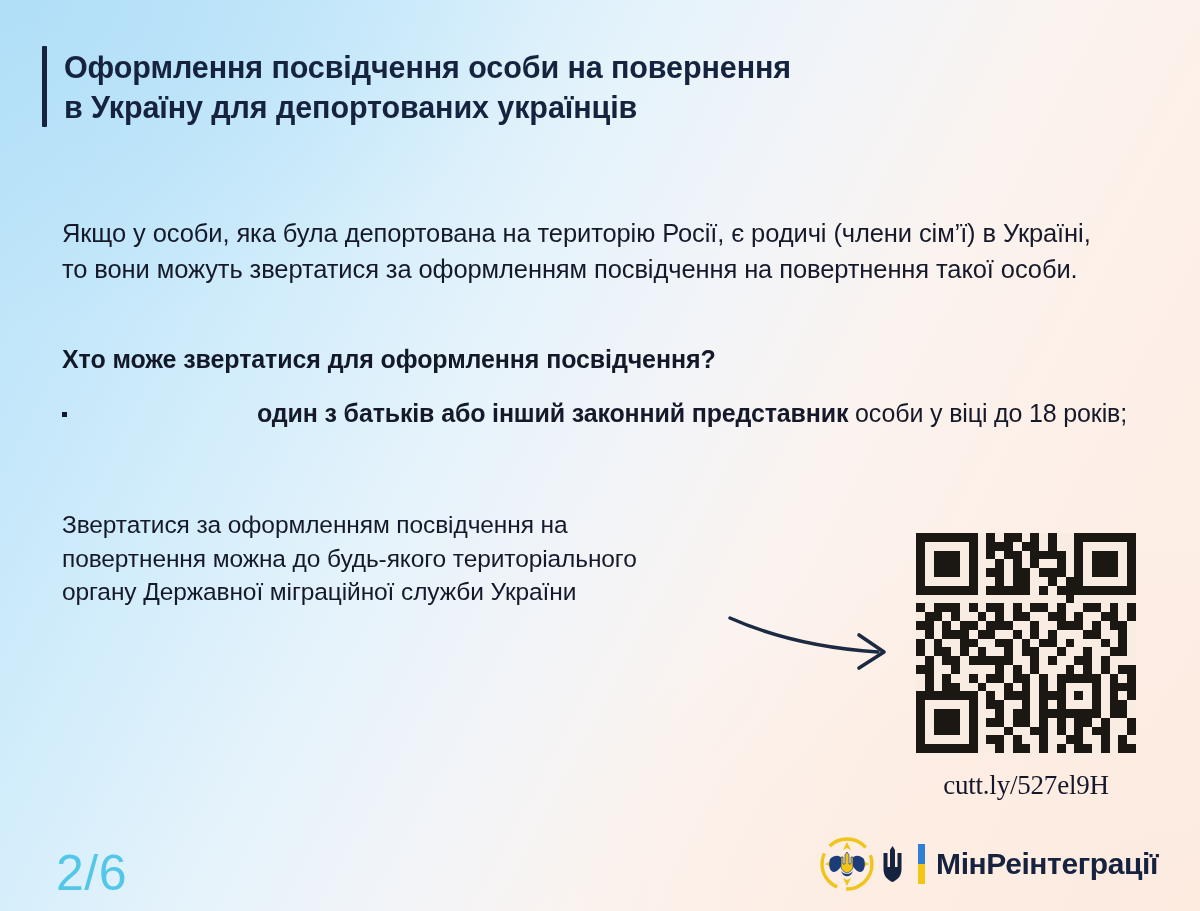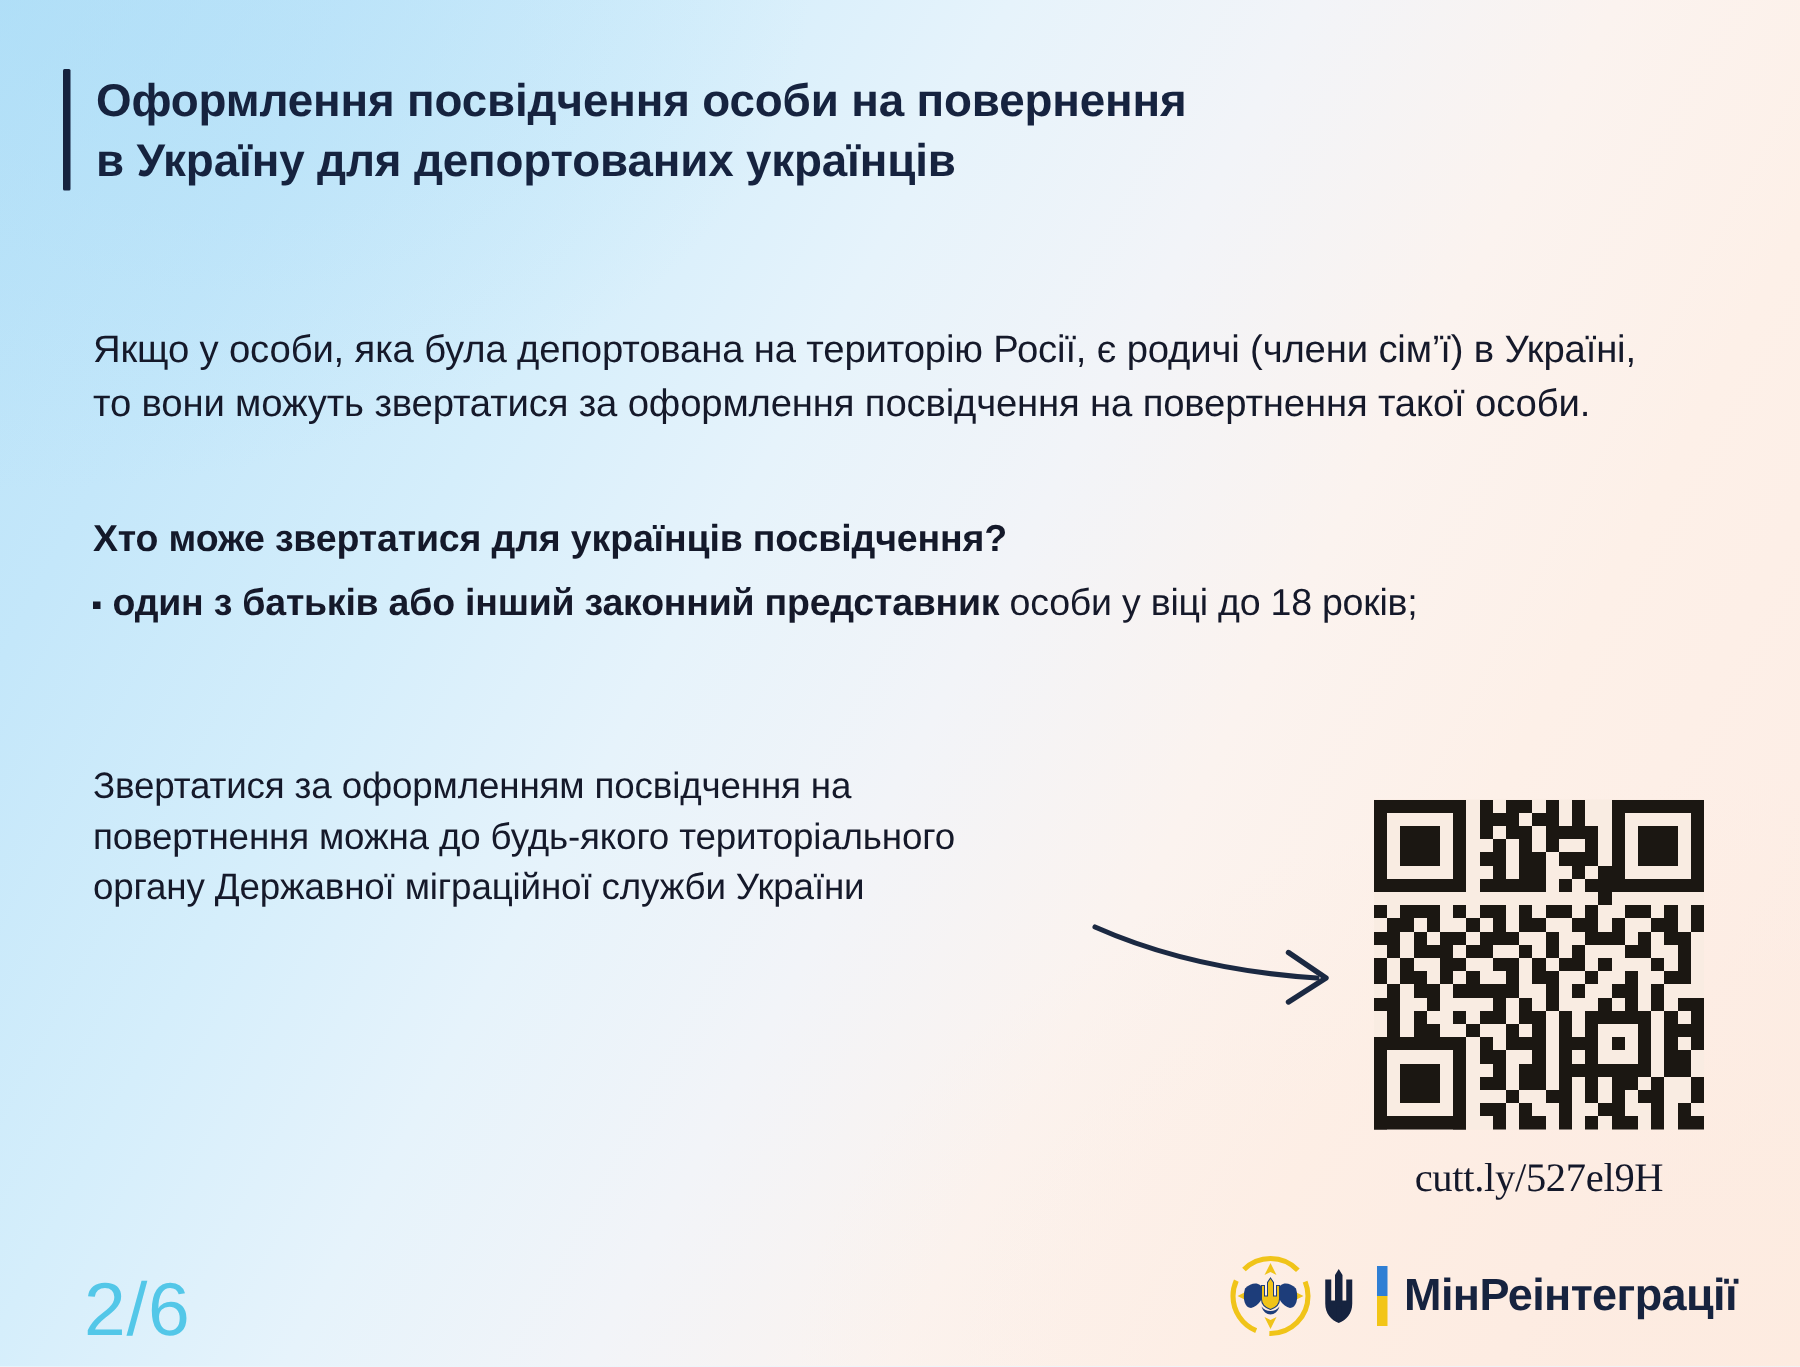--- a/index.html
+++ b/index.html
@@ -93,23 +93,24 @@
     color: #14192a;
     font-weight: 700;
     font-size: 25px;
     line-height: 33px;
     letter-spacing: -0.1px;
   }
 
   .bullets {
     position: absolute;
     left: 62px;
-    top: 373px;
+    top: 384px;
     width: 1065px;
     list-style: none;
+    text-align: right;
   }
   .bullet {
     position: relative;
     padding-left: 13px;
     color: #15192a;
     font-size: 25px;
     line-height: 34px;
     letter-spacing: -0.15px;
     margin-bottom: 3px;
   }
@@ -214,23 +215,23 @@
 
 <div id="slide">
   <div id="content">
 
     <div class="header">
       <div class="header-rule"></div>
       <h1 class="header-title">Оформлення посвідчення особи на повернення
 в Україну для депортованих українців</h1>
     </div>
 
-    <p class="intro">Якщо у особи, яка була депортована на територію Росії, є родичі (члени сім’ї) в Україні, то вони можуть звертатися за оформлення посвідчення на повертнення такої особи.</p>
-
-    <p class="question">Хто може звертатися для українців посвідчення?</p>
+    <p class="intro">Якщо у особи, яка була депортована на територію Росії, є родичі (члени сім’ї) в Україні, то вони можуть звертатися за оформленням посвідчення на повертнення такої особи.</p>
+
+    <p class="question">Хто може звертатися для оформлення посвідчення?</p>
 
     <ul class="bullets">
       <li class="bullet">
         <b>один з батьків або інший законний представник</b><span> особи у віці до 18 років;</span>
       </li>
     </ul>
 
     <p class="closing">Звертатися за оформленням посвідчення на
 повертнення можна до будь-якого територіального
 органу Державної міграційної служби України</p>

